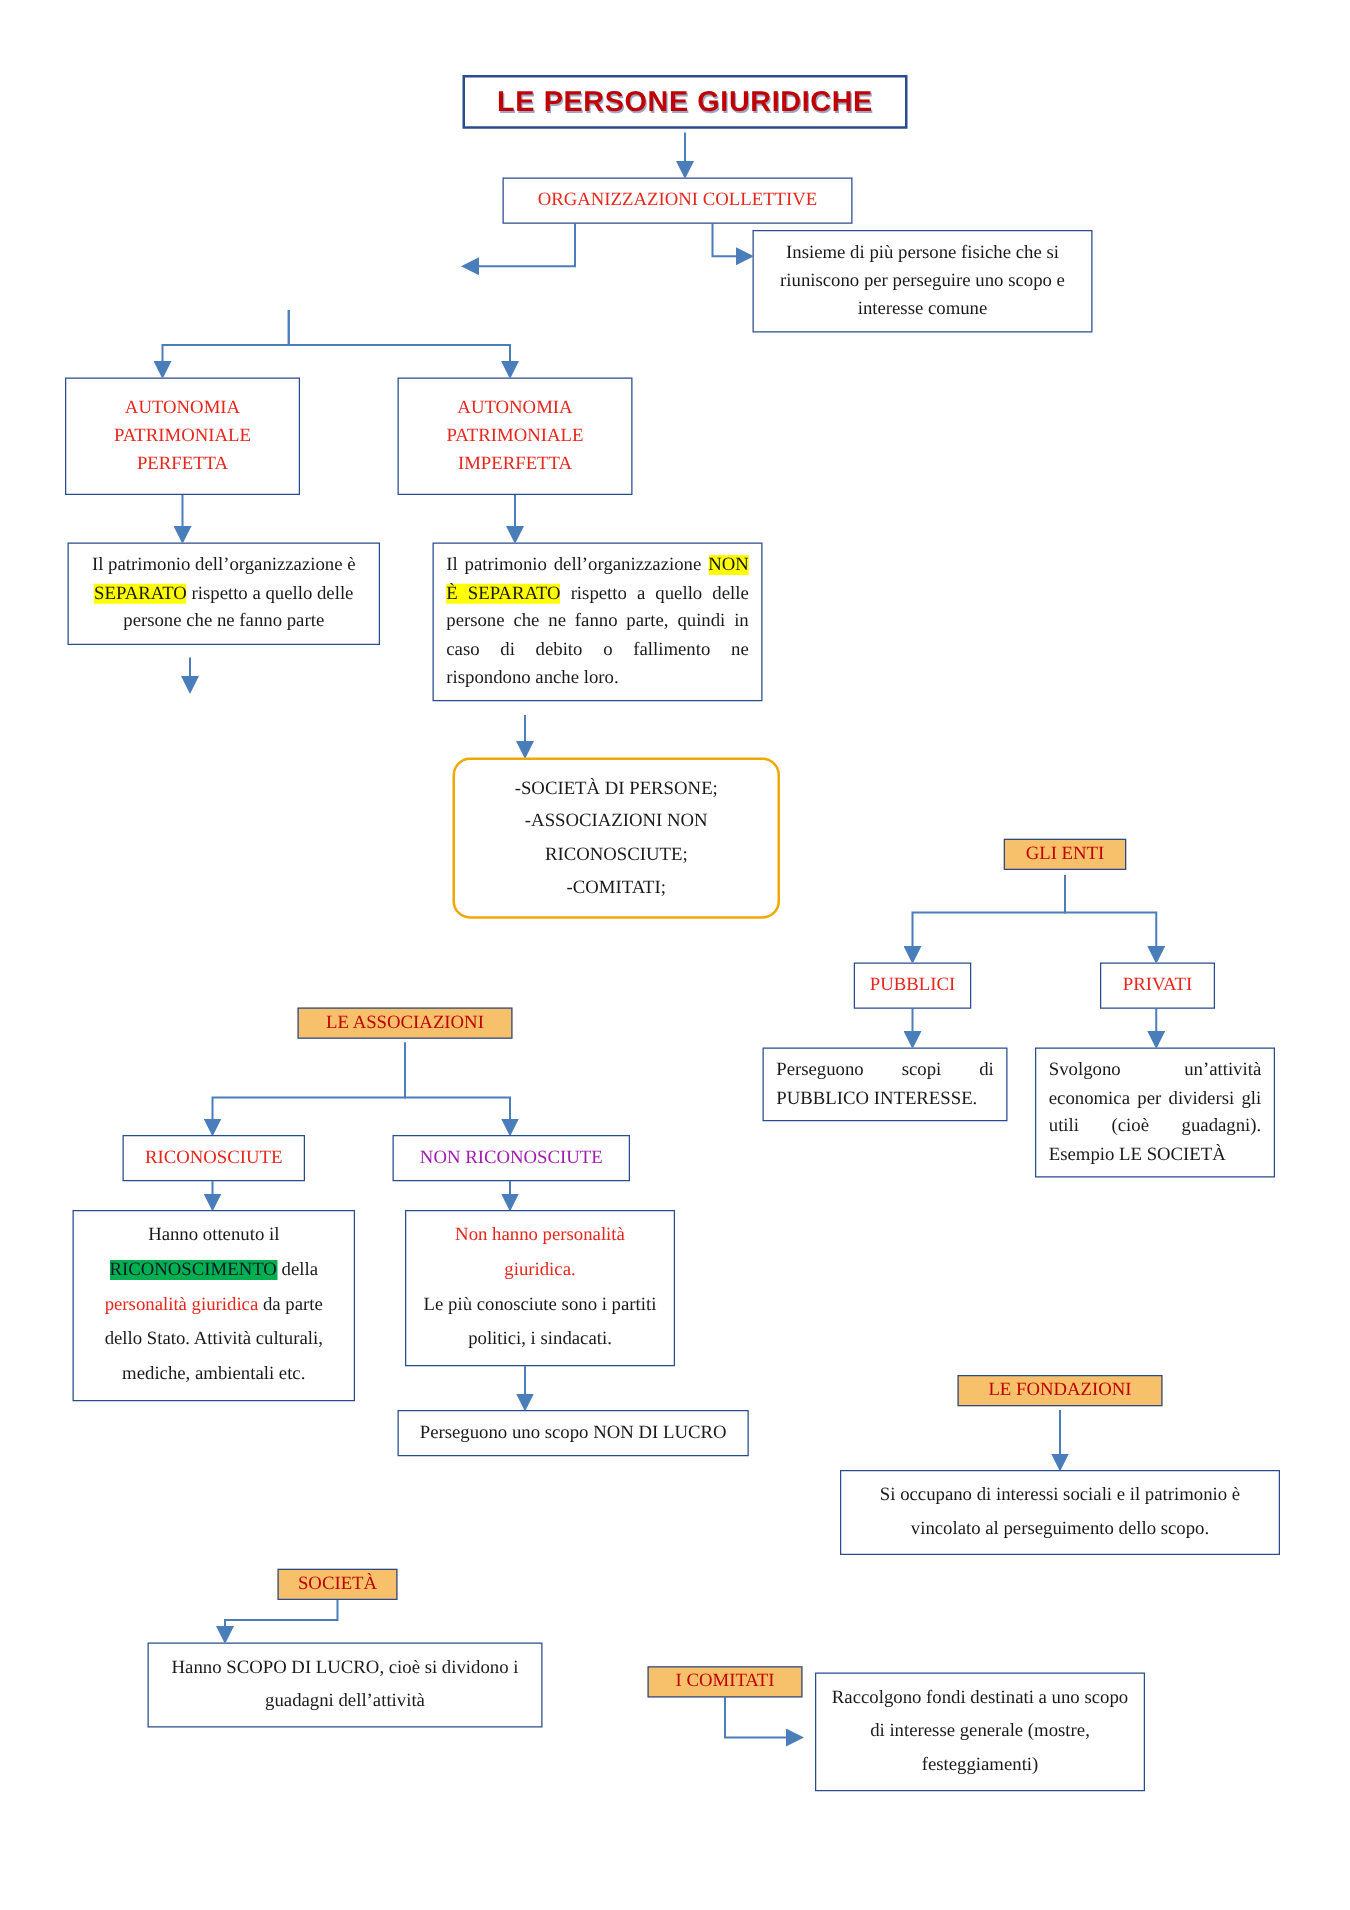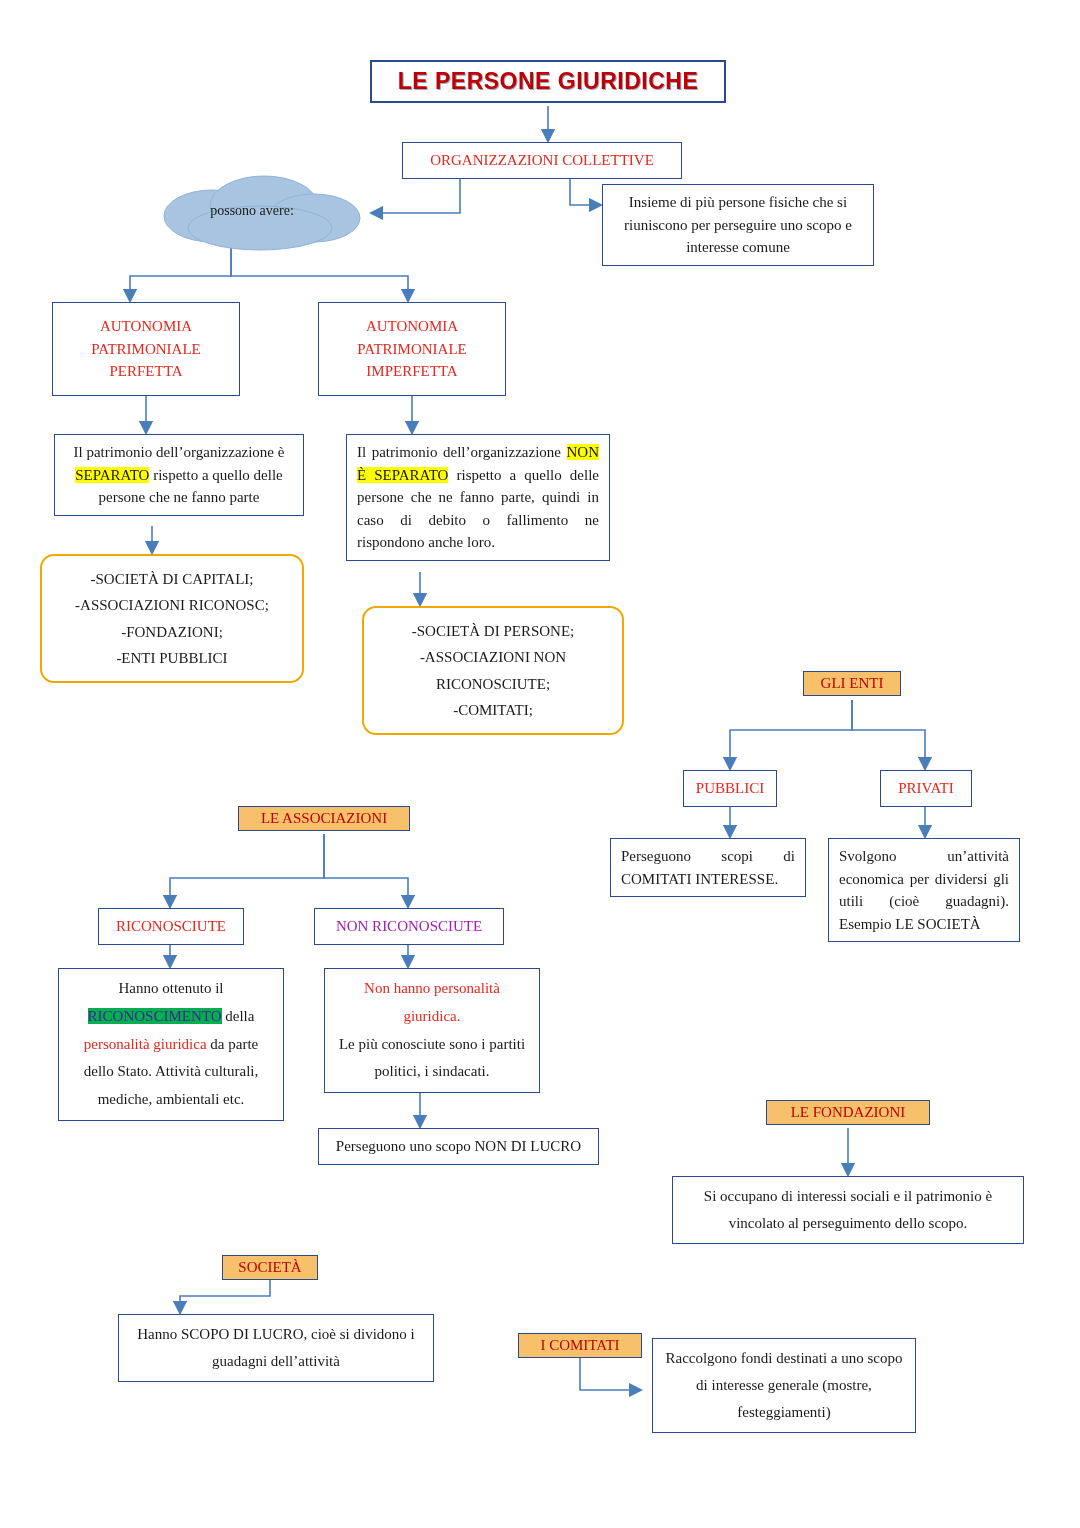--- a/index.html
+++ b/index.html
@@ -43,21 +43,21 @@
 
   .cloud{
     position:absolute;width:200px;height:78px;
   }
   .cloud .cloudtext{
     position:absolute;inset:0;display:flex;align-items:center;justify-content:center;
     font-size:14px;color:#1a1a1a;
   }
 
   .hl-yellow{background:#ffff00;}
-  .hl-green{background:#00b050;color:#4c1d95;}
+  .hl-green{background:#00b050;color:#0f172a;}
 
   .c-red{color:#e8261c;}
 </style>
 </head>
 <body>
 
 <div class="canvas">
 
   <svg class="lines" viewBox="0 0 1080 1528">
     <defs>
@@ -107,31 +107,20 @@
       <path d="M580,1350 L580,1390 L640,1390"></path>
     </g>
   </svg>
 
   <div class="node title-box" style="left:370px;top:60px;width:356px;">LE PERSONE GIURIDICHE</div>
 
   <div class="node bluebox center" style="left:402px;top:142px;width:280px;color:#e8261c;">ORGANIZZAZIONI COLLETTIVE</div>
 
   <div class="node bluebox" style="left:602px;top:184px;width:272px;">Insieme di più persone fisiche che si riuniscono per perseguire uno scopo e interesse comune</div>
 
-  <div class="cloud" style="left:152px;top:172px;">
-    <svg width="220" height="82" viewBox="0 0 220 82">
-      <g fill="#a8c4e0" stroke="#8fb3d9" stroke-width="1">
-        <ellipse cx="60" cy="44" rx="48" ry="26"></ellipse>
-        <ellipse cx="112" cy="34" rx="54" ry="30"></ellipse>
-        <ellipse cx="162" cy="46" rx="46" ry="24"></ellipse>
-        <ellipse cx="108" cy="56" rx="72" ry="22"></ellipse>
-      </g>
-    </svg>
-    <div class="cloudtext">possono avere:</div>
-  </div>
 
   <div class="node bluebox center" style="left:52px;top:302px;width:188px;padding-top:12px;padding-bottom:12px;">
     <div class="redcap">AUTONOMIA</div>
     <div class="redcap">PATRIMONIALE</div>
     <div class="redcap">PERFETTA</div>
   </div>
 
   <div class="node bluebox center" style="left:318px;top:302px;width:188px;padding-top:12px;padding-bottom:12px;">
     <div class="redcap">AUTONOMIA</div>
     <div class="redcap">PATRIMONIALE</div>
@@ -139,40 +128,34 @@
   </div>
 
   <div class="node bluebox" style="left:54px;top:434px;width:250px;">
     <span>Il patrimonio dell’organizzazione è </span><span class="hl-yellow">SEPARATO</span><span> rispetto a quello delle persone che ne fanno parte</span>
   </div>
 
   <div class="node bluebox just" style="left:346px;top:434px;width:264px;">
     <span>Il patrimonio dell’organizzazione </span><span class="hl-yellow">NON È SEPARATO</span><span> rispetto a quello delle persone che ne fanno parte, quindi in caso di debito o fallimento ne rispondono anche loro.</span>
   </div>
 
-  <div class="node yellowround" style="left:40px;top:554px;width:264px;">
-    <div>-SOCIETÀ DI CAPITALI;</div>
-    <div>-ASSOCIAZIONI RICONOSC;</div>
-    <div>-FONDAZIONI;</div>
-    <div>-ENTI PUBBLICI</div>
-  </div>
 
   <div class="node yellowround" style="left:362px;top:606px;width:262px;">
     <div>-SOCIETÀ DI PERSONE;</div>
     <div>-ASSOCIAZIONI NON</div>
     <div>RICONOSCIUTE;</div>
     <div>-COMITATI;</div>
   </div>
 
   <div class="node orangebox" style="left:803px;top:671px;width:98px;">GLI ENTI</div>
 
   <div class="node bluebox center" style="left:683px;top:770px;width:94px;color:#e8261c;">PUBBLICI</div>
   <div class="node bluebox center" style="left:880px;top:770px;width:92px;color:#e8261c;">PRIVATI</div>
 
-  <div class="node bluebox just" style="left:610px;top:838px;width:196px;">Perseguono scopi di COMITATI INTERESSE.</div>
+  <div class="node bluebox just" style="left:610px;top:838px;width:196px;">Perseguono scopi di PUBBLICO INTERESSE.</div>
   <div class="node bluebox just" style="left:828px;top:838px;width:192px;">Svolgono un’attività economica per dividersi gli utili (cioè guadagni). Esempio LE SOCIETÀ</div>
 
   <div class="node orangebox" style="left:238px;top:806px;width:172px;">LE ASSOCIAZIONI</div>
 
   <div class="node bluebox center" style="left:98px;top:908px;width:146px;color:#e8261c;">RICONOSCIUTE</div>
   <div class="node bluebox center" style="left:314px;top:908px;width:190px;color:#a21caf;">NON RICONOSCIUTE</div>
 
   <div class="node bluebox center" style="left:58px;top:968px;width:226px;line-height:1.85;">
     <span>Hanno ottenuto il </span><span class="hl-green">RICONOSCIMENTO</span><span> della </span><span class="c-red">personalità giuridica</span><span> da parte dello Stato. Attività culturali, mediche, ambientali etc.</span>
   </div>

